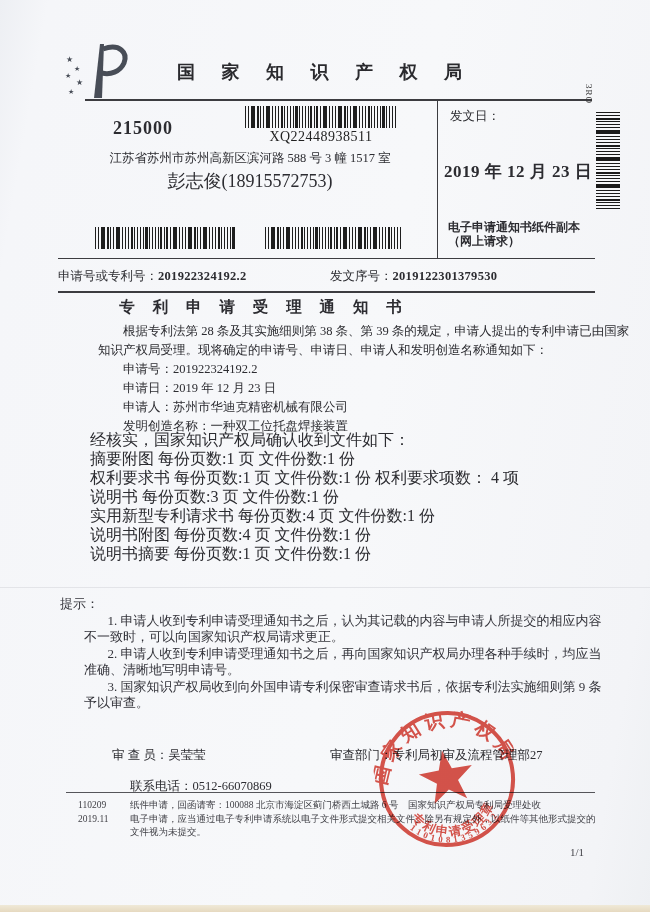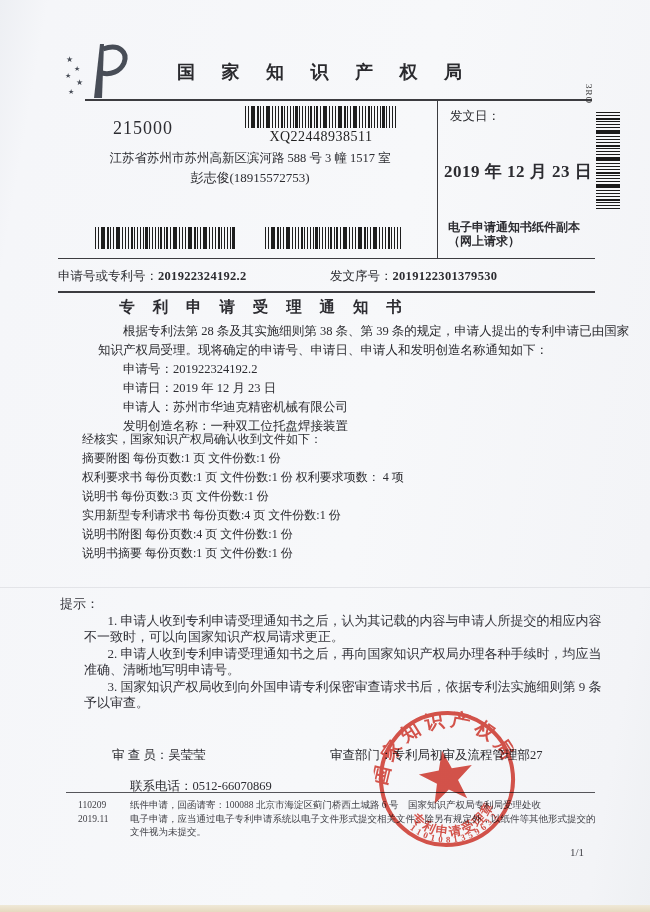--- a/index.html
+++ b/index.html
@@ -21,49 +21,49 @@
   .crease{position:absolute;left:0;top:587px;width:100%;height:1px;background:#e3e4e8;}
   .abs{position:absolute;}
   
   .agency-title{
     left:0;top:60px;width:650px;text-align:center;
     font-size:18px;font-weight:bold;letter-spacing:11px;color:#2a2a2e;
   }
   .rule{background:#3c3c40;}
   .rule.header{left:85px;top:99px;width:507px;height:2px;}
   
-  .postcode{left:113px;top:118px;font-size:18px;font-weight:normal;letter-spacing:1px;}
+  .postcode{left:113px;top:118px;font-size:18px;font-weight:bold;letter-spacing:1px;}
   .barcode{
     background-image:
       repeating-linear-gradient(90deg,#1e1e1e 0 1px,rgba(0,0,0,0) 1px 3px),
       repeating-linear-gradient(90deg,rgba(0,0,0,0) 0 7px,#1e1e1e 7px 9px,rgba(0,0,0,0) 9px 13px,#1e1e1e 13px 14px,rgba(0,0,0,0) 14px 21px,#1e1e1e 21px 24px,rgba(0,0,0,0) 24px 29px);
   }
   .bc-top{left:245px;top:106px;width:152px;height:22px;}
   .bc-label{left:245px;top:129px;width:152px;text-align:center;font-size:14px;letter-spacing:.5px;color:#222;}
   .addr1{left:70px;top:150px;width:360px;text-align:center;font-size:12.5px;}
-  .addr2{left:70px;top:169px;width:360px;text-align:center;font-size:13px;}
+  .addr2{left:70px;top:169px;width:360px;text-align:center;font-size:18px;}
   .vline{left:437px;top:100px;width:1px;height:158px;background:#3c3c40;}
   .dispatch-label{left:450px;top:108px;font-size:12.5px;}
   .dispatch-date{left:444px;top:160px;font-size:17px;font-weight:bold;letter-spacing:.5px;}
   .copy-note{left:448px;top:220px;width:142px;font-size:12px;line-height:14px;font-weight:bold;}
   .bc-mid1{left:95px;top:227px;width:140px;height:22px;}
   .bc-mid2{left:265px;top:227px;width:137px;height:22px;}
   .rule.boxbottom{left:58px;top:258px;width:537px;height:1px;}
   
   .appno-row{left:58px;top:268px;width:537px;font-size:12.5px;}
   .appno-row b{letter-spacing:.3px;}
   .serial{position:absolute;left:272px;top:0;}
   .rule.numbers{left:58px;top:291px;width:537px;height:2px;}
   
   .notice-title{left:0;top:297px;width:528px;text-align:center;font-size:15.5px;font-weight:bold;letter-spacing:7px;}
   .body-text{left:58px;top:322px;width:540px;font-size:12.5px;line-height:19px;margin-left:40px;}
   .body-text .p{text-indent:2em;}
   .fields{margin-top:0;}
   .fields div{margin-left:2em;}
-  .received{left:58px;top:430px;width:540px;font-size:12px;line-height:19px;}
+  .received{left:58px;top:430px;width:540px;font-size:16px;line-height:19px;}
   .received div{margin-left:2em;}
   .received .lead{margin-left:2em;}
   
   .tips{left:60px;top:596px;width:545px;font-size:13px;line-height:16.5px;color:#33333a;}
   .tips .tip{margin-left:24px;text-indent:1.8em;}
   .tips .label{margin-left:0;}
   
   .examiner-row{left:0;top:747px;width:650px;font-size:12.5px;}
   .examiner{position:absolute;left:112px;top:0;}
   .dept{position:absolute;left:330px;top:0;}

